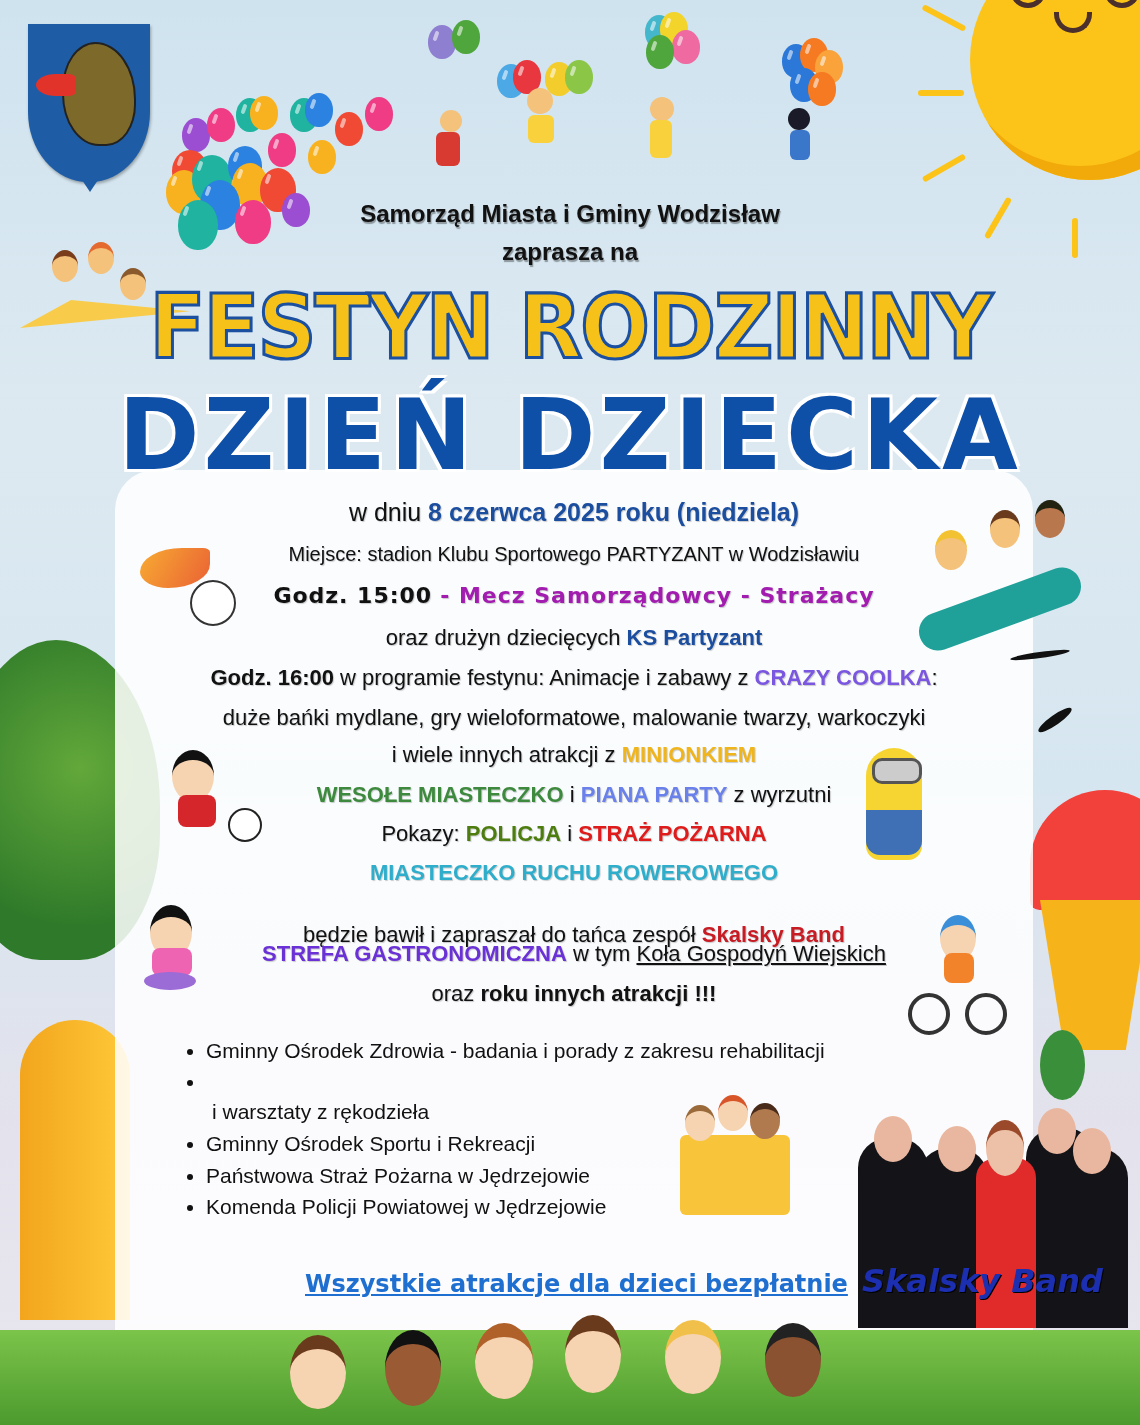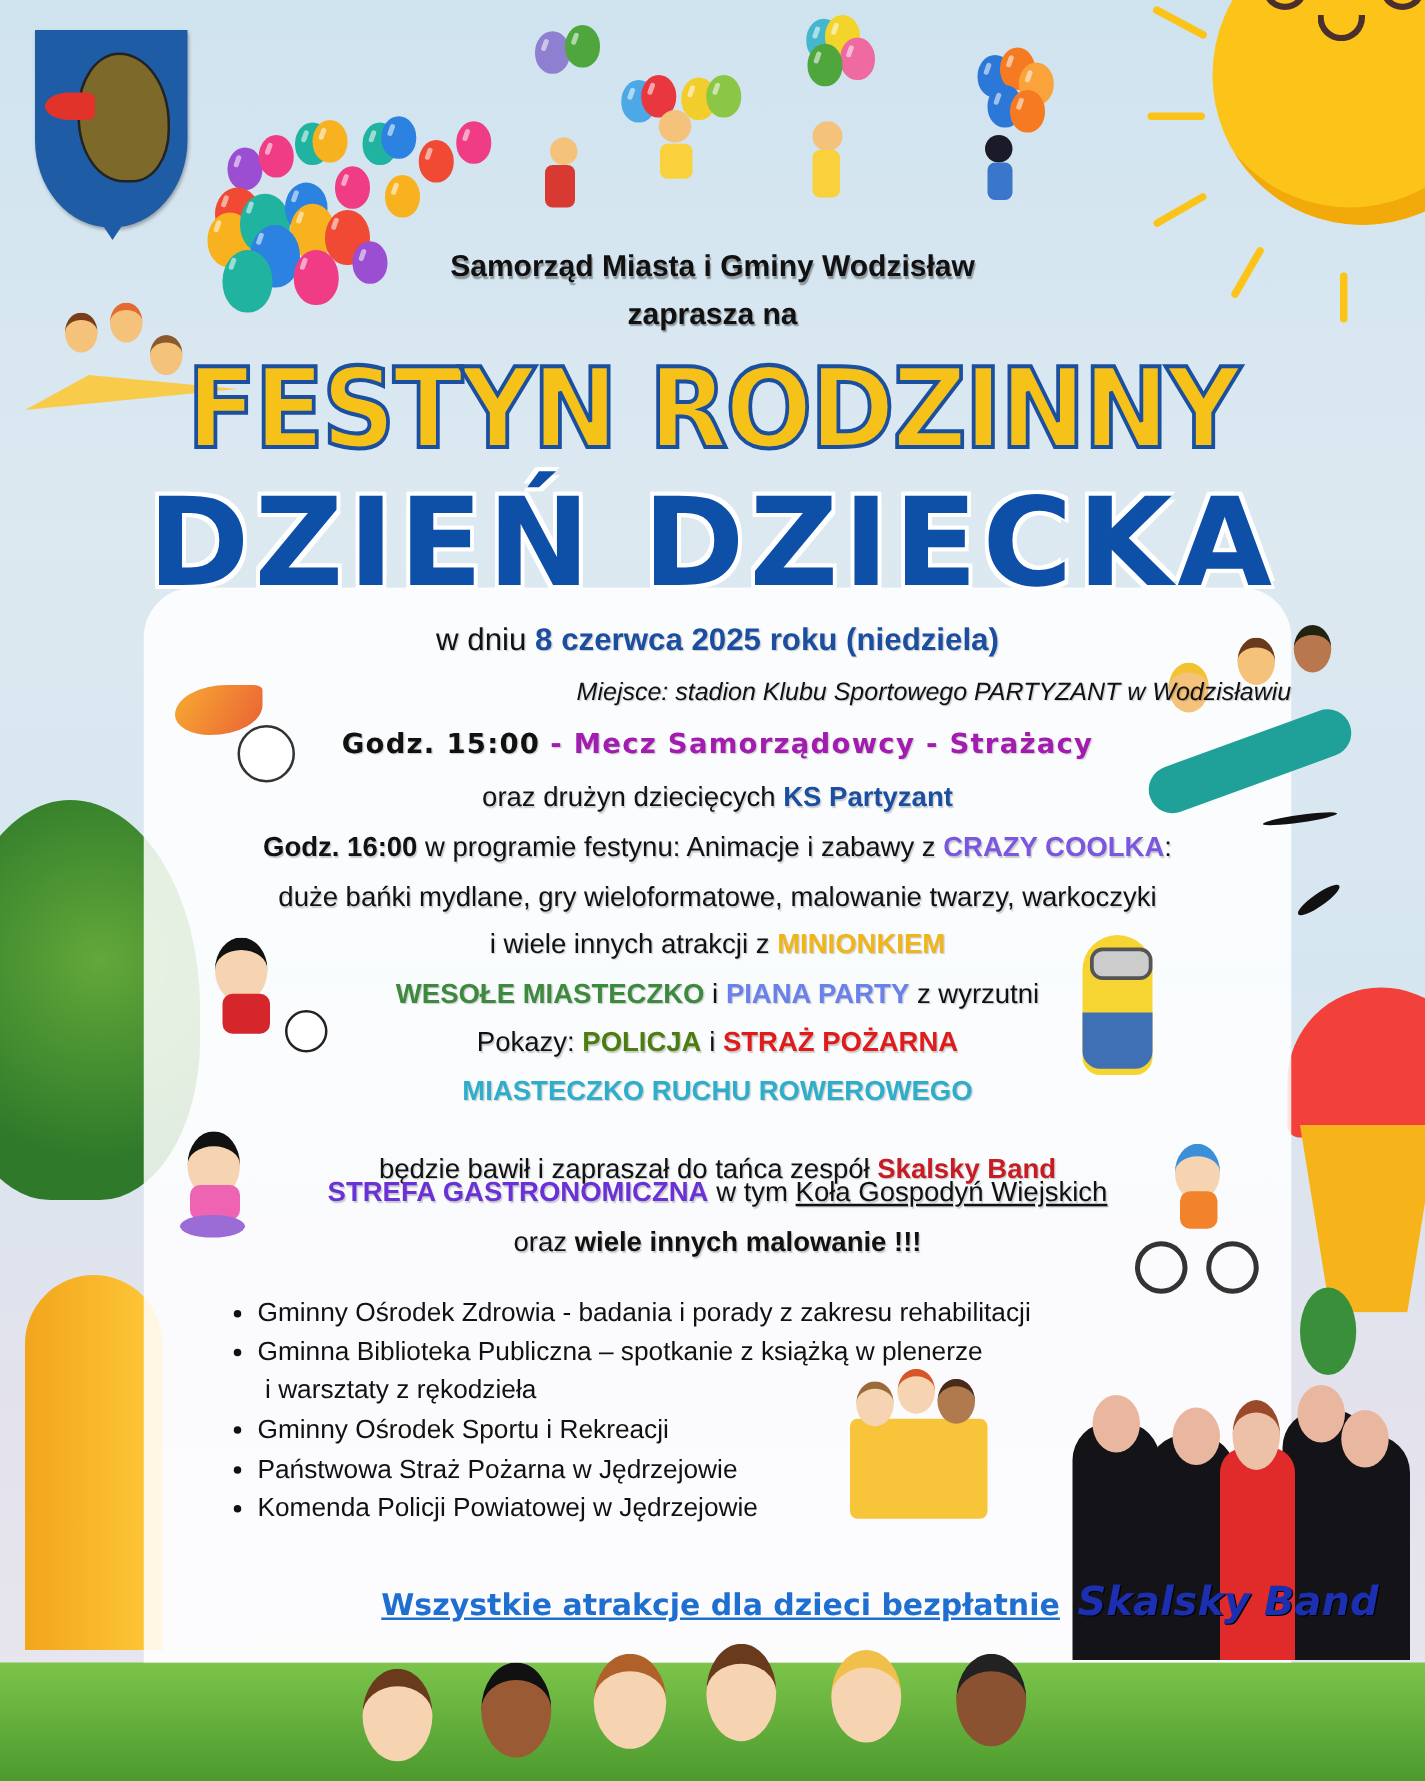--- a/index.html
+++ b/index.html
@@ -50,21 +50,21 @@
   .purple { color:#7b56e0; font-weight:bold; }
   .gold { color:#f1b51c; font-weight:bold;margin-top:12px; }
   .green { color:#3d8a3e; font-weight:bold; }
   .lblue { color:#6a80ea; font-weight:bold; }
   .dblue { color:#4d7c0f; font-weight:bold; }
   .red { color:#e01b1b; font-weight:bold; }
   .cyan { color:#2eaecb; font-weight:bold; }
   .dred { color:#c81c24; font-weight:bold; }
   .violet { color:#6a32d6; font-weight:bold; }
   .u { text-decoration:underline; }
-  .ital { font-style:italic; font-size:20px;text-align:right; }
+  .ital { font-size:20px; }
   .mono { font-family:"DejaVu Sans", sans-serif; font-size:22px; letter-spacing:1px; }
 
   .partners { left:150px; top:1018px; font-size:21px; color:#111; }
   .partners h3 { margin:0 0 6px 0; font-size:19px; font-weight:bold; }
   .partners ul { margin:16px; padding-left:40px; }
   .partners li { line-height:33px; font-size:21px; }
   .cta { left:305px; top:1270px; font-family:"DejaVu Sans", sans-serif; font-size:24px; color:#1e6fd0; text-decoration:underline; font-weight:bold; }
 
   .band { left:848px; top:1108px; width:280px; height:220px; }
   .person { position:absolute; bottom:0; background:#141418; border-radius:30px 30px 0 0; }
@@ -243,28 +243,28 @@
   <span>będzie bawił i zapraszał do tańca zespół</span>
   <span class="dred">Skalsky Band</span>
 </div>
 <div class="line" style="top:941px;">
   <span class="violet">STREFA GASTRONOMICZNA</span>
   <span>w tym</span>
   <span class="u">Koła Gospodyń Wiejskich</span>
 </div>
 <div class="line" style="top:981px;">
   <span>oraz</span>
-  <span class="b">wiele innych malowanie !!!</span>
+  <span class="b">roku innych atrakcji !!!</span>
 </div>
 
 <div class="abs partners">
   <ul>
     <li>Gminny Ośrodek Zdrowia - badania i porady z zakresu rehabilitacji</li>
     <li style="line-height:30px;">
-      <span>Gminna Biblioteka Publiczna – spotkanie z książką w plenerze</span><br>
+      <br>
       <span style="margin-left:6px;">i warsztaty z rękodzieła</span>
     </li>
     <li>Gminny Ośrodek Sportu i Rekreacji</li>
     <li style="line-height:31px;">Państwowa Straż Pożarna w Jędrzejowie</li>
     <li style="line-height:31px;">Komenda Policji Powiatowej w Jędrzejowie</li>
   </ul>
 </div>
 
 <div class="abs book">
   <div class="kid" style="left:5px;top:-30px;width:30px;height:30px;background:#f6d3b1;border-top:6px solid #9a6a3a;"></div>

